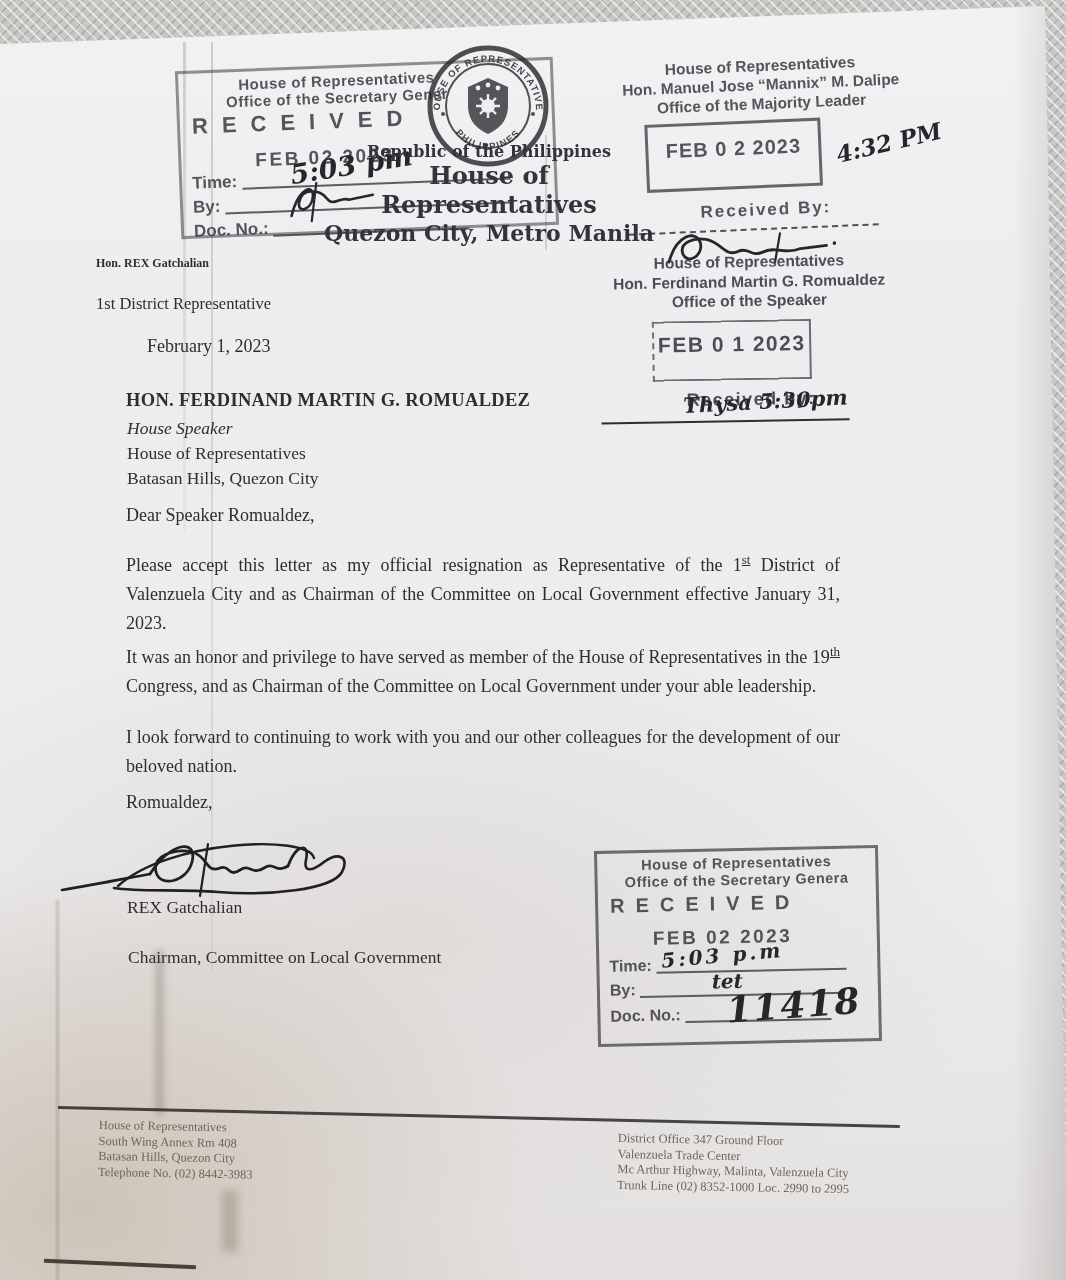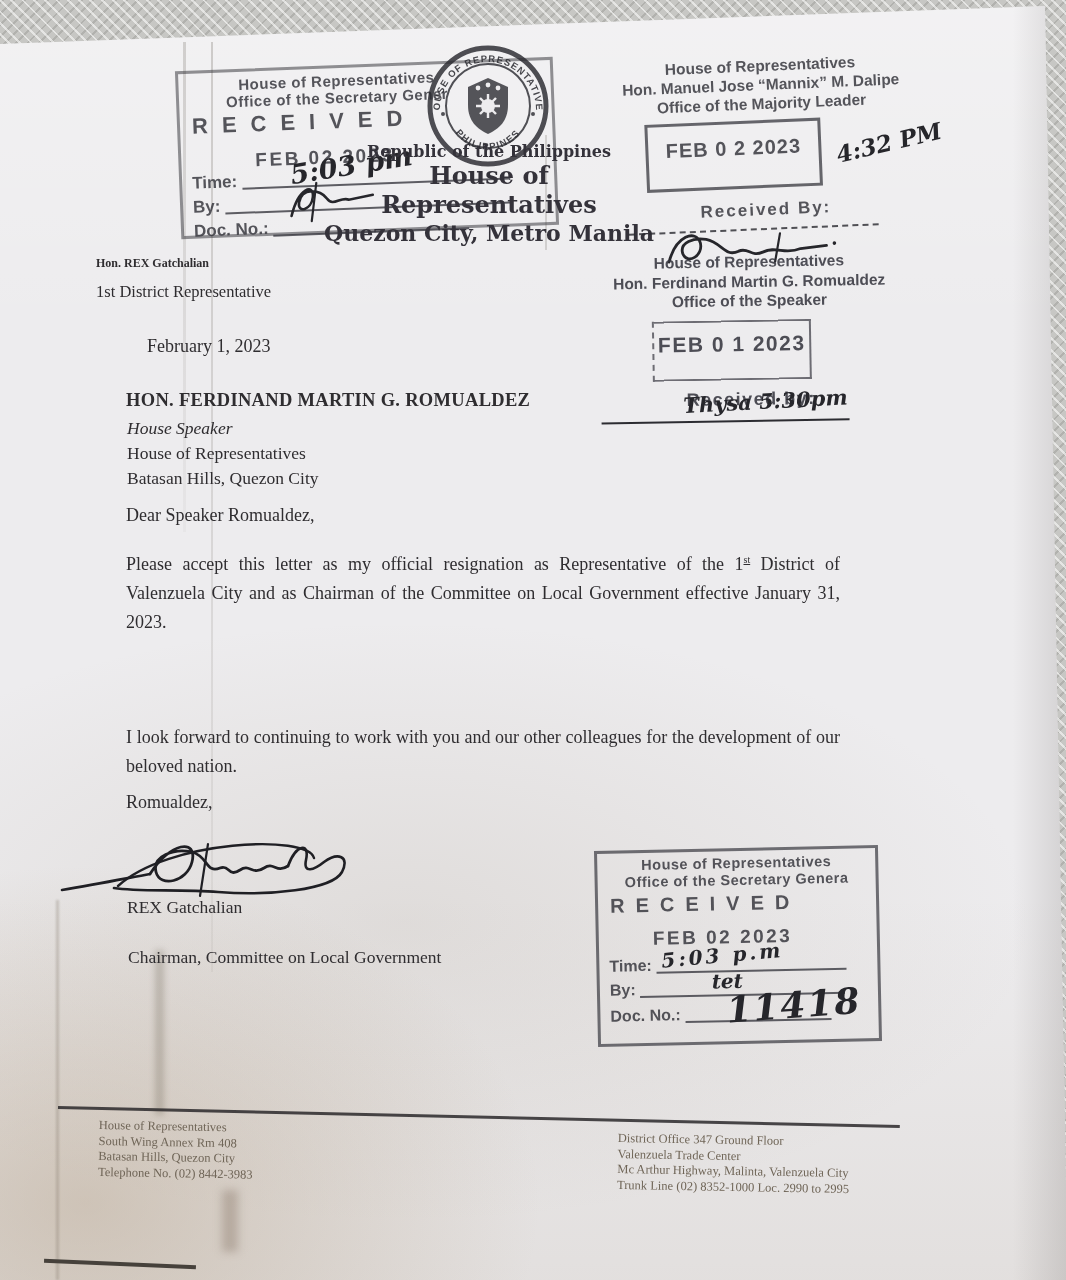--- a/index.html
+++ b/index.html
@@ -60,34 +60,34 @@
   
   .letterhead{position:absolute;left:322px;top:142px;width:334px;text-align:center;color:#34323a;font-family:"DejaVu Serif",serif;font-weight:bold;}
   .lh1{font-size:16px;}
   .lh2{font-size:24px;margin-top:0px;}
   .lh3{font-size:22px;margin-top:1px;}
   .seal{position:absolute;left:426px;top:44px;}
 
   
   .lt{position:absolute;color:#2f2d30;font-size:18px;}
   .sender-name{left:96px;top:256px;font-weight:bold;font-size:12px;text-align:center;}
-  .sender-title{left:96px;top:282px;font-size:16.5px;}
+  .sender-title{left:96px;top:294px;font-size:16.5px;}
   .lt-date{left:147px;top:336px;}
   .rcpt1{left:126px;top:390px;font-weight:bold;font-size:18.5px;letter-spacing:.3px;}
   .rcpt2{left:127px;top:418px;font-style:italic;font-size:17.5px;}
   .rcpt3{left:127px;top:443px;font-size:17.5px;}
   .rcpt4{left:127px;top:468px;font-size:17.5px;}
   .salut{left:126px;top:505px;}
   .body-p{left:126px;width:714px;line-height:29px;text-align:justify;margin:0;}
   .p1{top:545px;} .p2{top:637px;} .p3{top:723px;}
   .closing{left:126px;top:792px;}
   .signer-name{left:127px;top:897px;font-weight:normal;font-size:17.5px;}
   .signer-t1{left:128px;top:922px;font-size:17.5px;}
   .signer-t2{left:128px;top:947px;font-size:17.5px;}
-  sup{font-size:10px;text-decoration:underline;}
+  sup{font-size:13px;text-decoration:underline;}
 
   .sig-main{position:absolute;left:58px;top:830px;}
   .sig-maj{display:block;margin:3px auto 0;}
   .sig-by{position:absolute;left:104px;top:108px;}
 
   
   .footer-rule{position:absolute;left:58px;top:1106px;width:842px;height:3px;background:rgba(42,40,42,.85);transform:rotate(1.3deg);transform-origin:left center;}
   .footer-block{position:absolute;font-size:12.5px;line-height:15.5px;color:#6f6557;transform:rotate(1deg);transform-origin:left top;}
   .footer-left{left:99px;top:1118px;}
   .footer-right{left:618px;top:1131px;}
@@ -198,20 +198,21 @@
     <div class="lt sender-name">Hon. REX Gatchalian</div>
     <div class="lt sender-title">1st District Representative</div>
     <div class="lt lt-date">February 1, 2023</div>
     <div class="lt rcpt1">HON. FERDINAND MARTIN G. ROMUALDEZ</div>
     <div class="lt rcpt2">House Speaker</div>
     <div class="lt rcpt3">House of Representatives</div>
     <div class="lt rcpt4">Batasan Hills, Quezon City</div>
     <div class="lt salut">Dear Speaker Romualdez,</div>
 
     <p class="lt body-p p1"><span>Please accept this letter as my official resignation as Representative of the 1</span><sup>st</sup><span> District of Valenzuela City and as Chairman of the Committee on Local Government effective January 31, 2023.</span></p>
+    <p class="lt body-p p2"><span>It was an honor and privilege to have served as member of the House of Representatives in the 19</span><sup>th</sup><span> Congress, and as Chairman of the Committee on Local Government under your able leadership.</span></p>
     <p class="lt body-p p3">I look forward to continuing to work with you and our other colleagues for the development of our beloved nation.</p>
 
     <div class="lt closing">Romualdez,</div>
 
     <svg class="sig-main" width="300" height="92" viewBox="0 0 300 92">
       <path d="M4,60 C40,54 70,48 92,44" fill="none" stroke="#1f1f24" stroke-width="2.6" stroke-linecap="round"></path>
       <path d="M92,44 C112,12 140,8 134,32 C129,52 102,58 98,42 C94,26 116,18 134,22 C150,26 148,44 162,38 C172,34 170,48 182,40 C192,33 194,46 206,38 C216,31 218,44 230,36" fill="none" stroke="#1f1f24" stroke-width="2.8" stroke-linecap="round"></path>
       <path d="M230,36 C238,14 252,12 248,30 C245,44 256,40 266,32 C280,22 292,26 284,42 C274,60 210,66 160,62 C120,59 80,62 56,58" fill="none" stroke="#1f1f24" stroke-width="2.6" stroke-linecap="round"></path>
       <path d="M60,56 C110,10 250,4 256,28" fill="none" stroke="#1f1f24" stroke-width="2.4" stroke-linecap="round"></path>
       <path d="M150,14 L142,66" fill="none" stroke="#1f1f24" stroke-width="2.2" stroke-linecap="round"></path>

